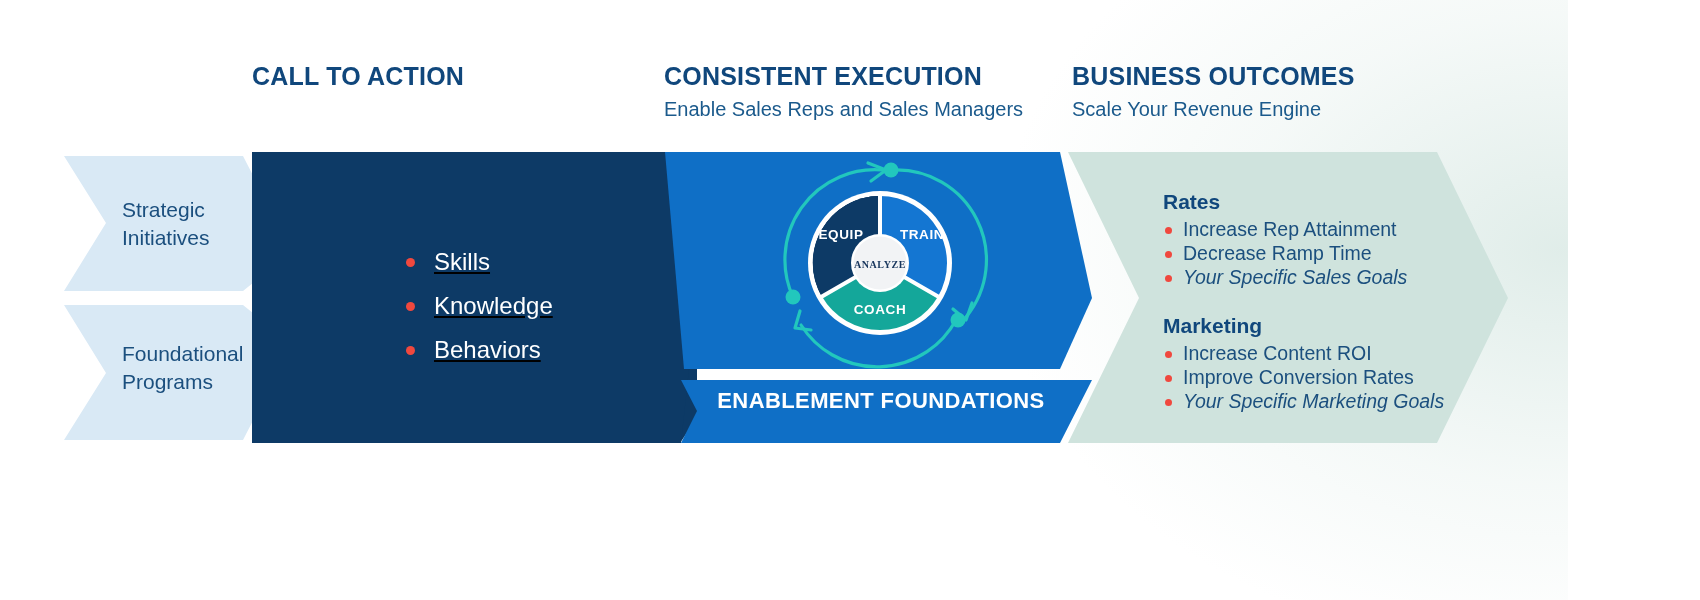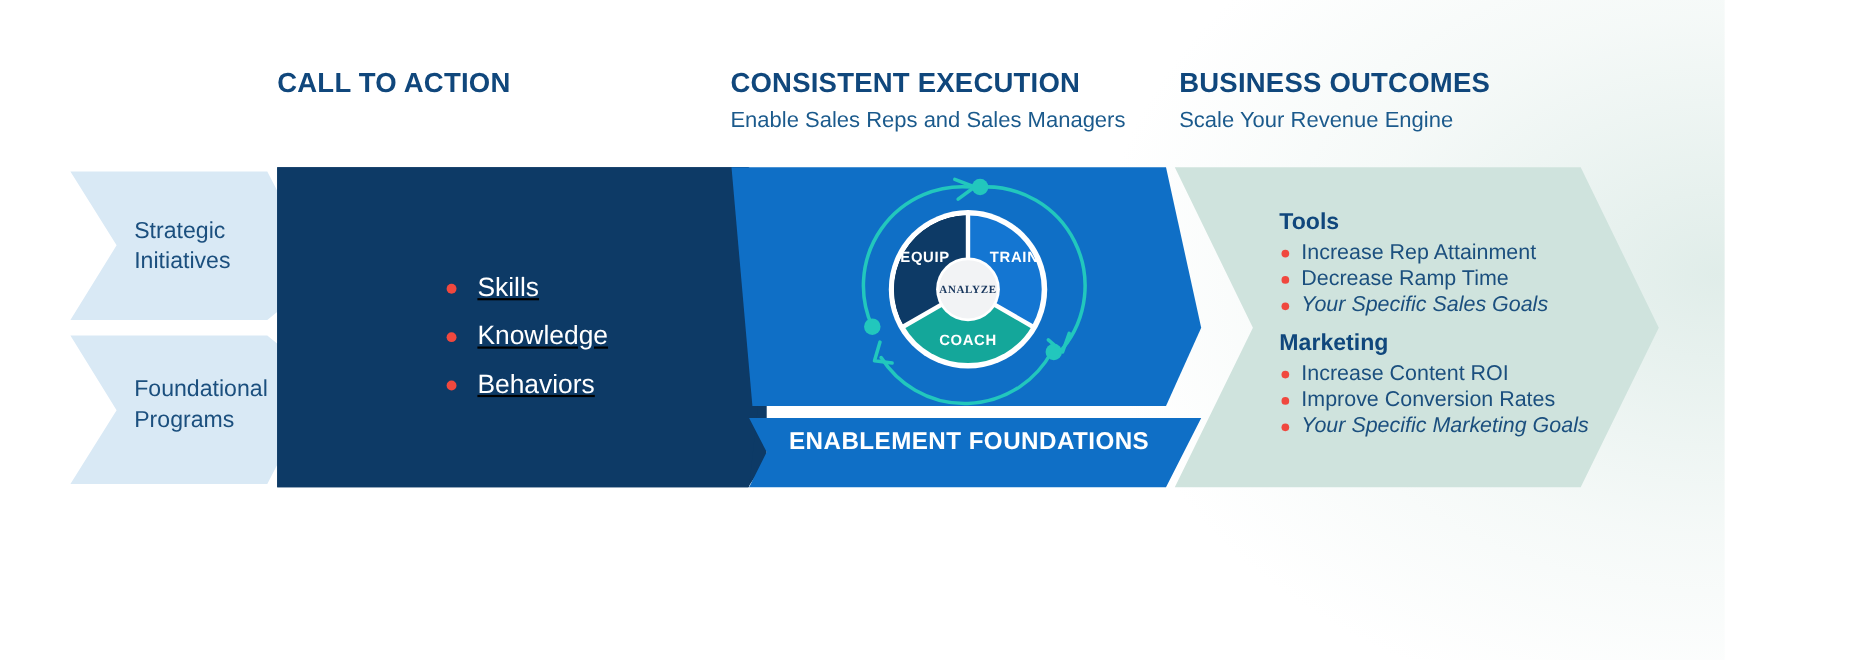--- a/index.html
+++ b/index.html
@@ -262,29 +262,29 @@
   <div class="ovl wheel-lab" style="left:841px; top:234px;">EQUIP</div>
   <div class="ovl wheel-lab" style="left:922px; top:234px;">TRAIN</div>
   <div class="ovl wheel-lab" style="left:880px; top:309px;">COACH</div>
   <div class="ovl wheel-lab center" style="left:880px; top:264px;">ANALYZE</div>
 
   <div class="ovl" style="left:681px; top:388px; width:400px;">
     <div class="ef-title">ENABLEMENT FOUNDATIONS</div>
   </div>
 
   <div class="outcome-group" style="left:1163px; top:190px;">
-    <div class="outcome-head">Tools</div>
+    <div class="outcome-head">Rates</div>
     <ul class="outcome-list">
       <li>Increase Rep Attainment</li>
       <li>Decrease Ramp Time</li>
       <li class="italic">Your Specific Sales Goals</li>
     </ul>
   </div>
 
-  <div class="outcome-group" style="left:1163px; top:300px;">
+  <div class="outcome-group" style="left:1163px; top:314px;">
     <div class="outcome-head">Marketing</div>
     <ul class="outcome-list">
       <li>Increase Content ROI</li>
       <li>Improve Conversion Rates</li>
       <li class="italic">Your Specific Marketing Goals</li>
     </ul>
   </div>
 
 </div>
 

